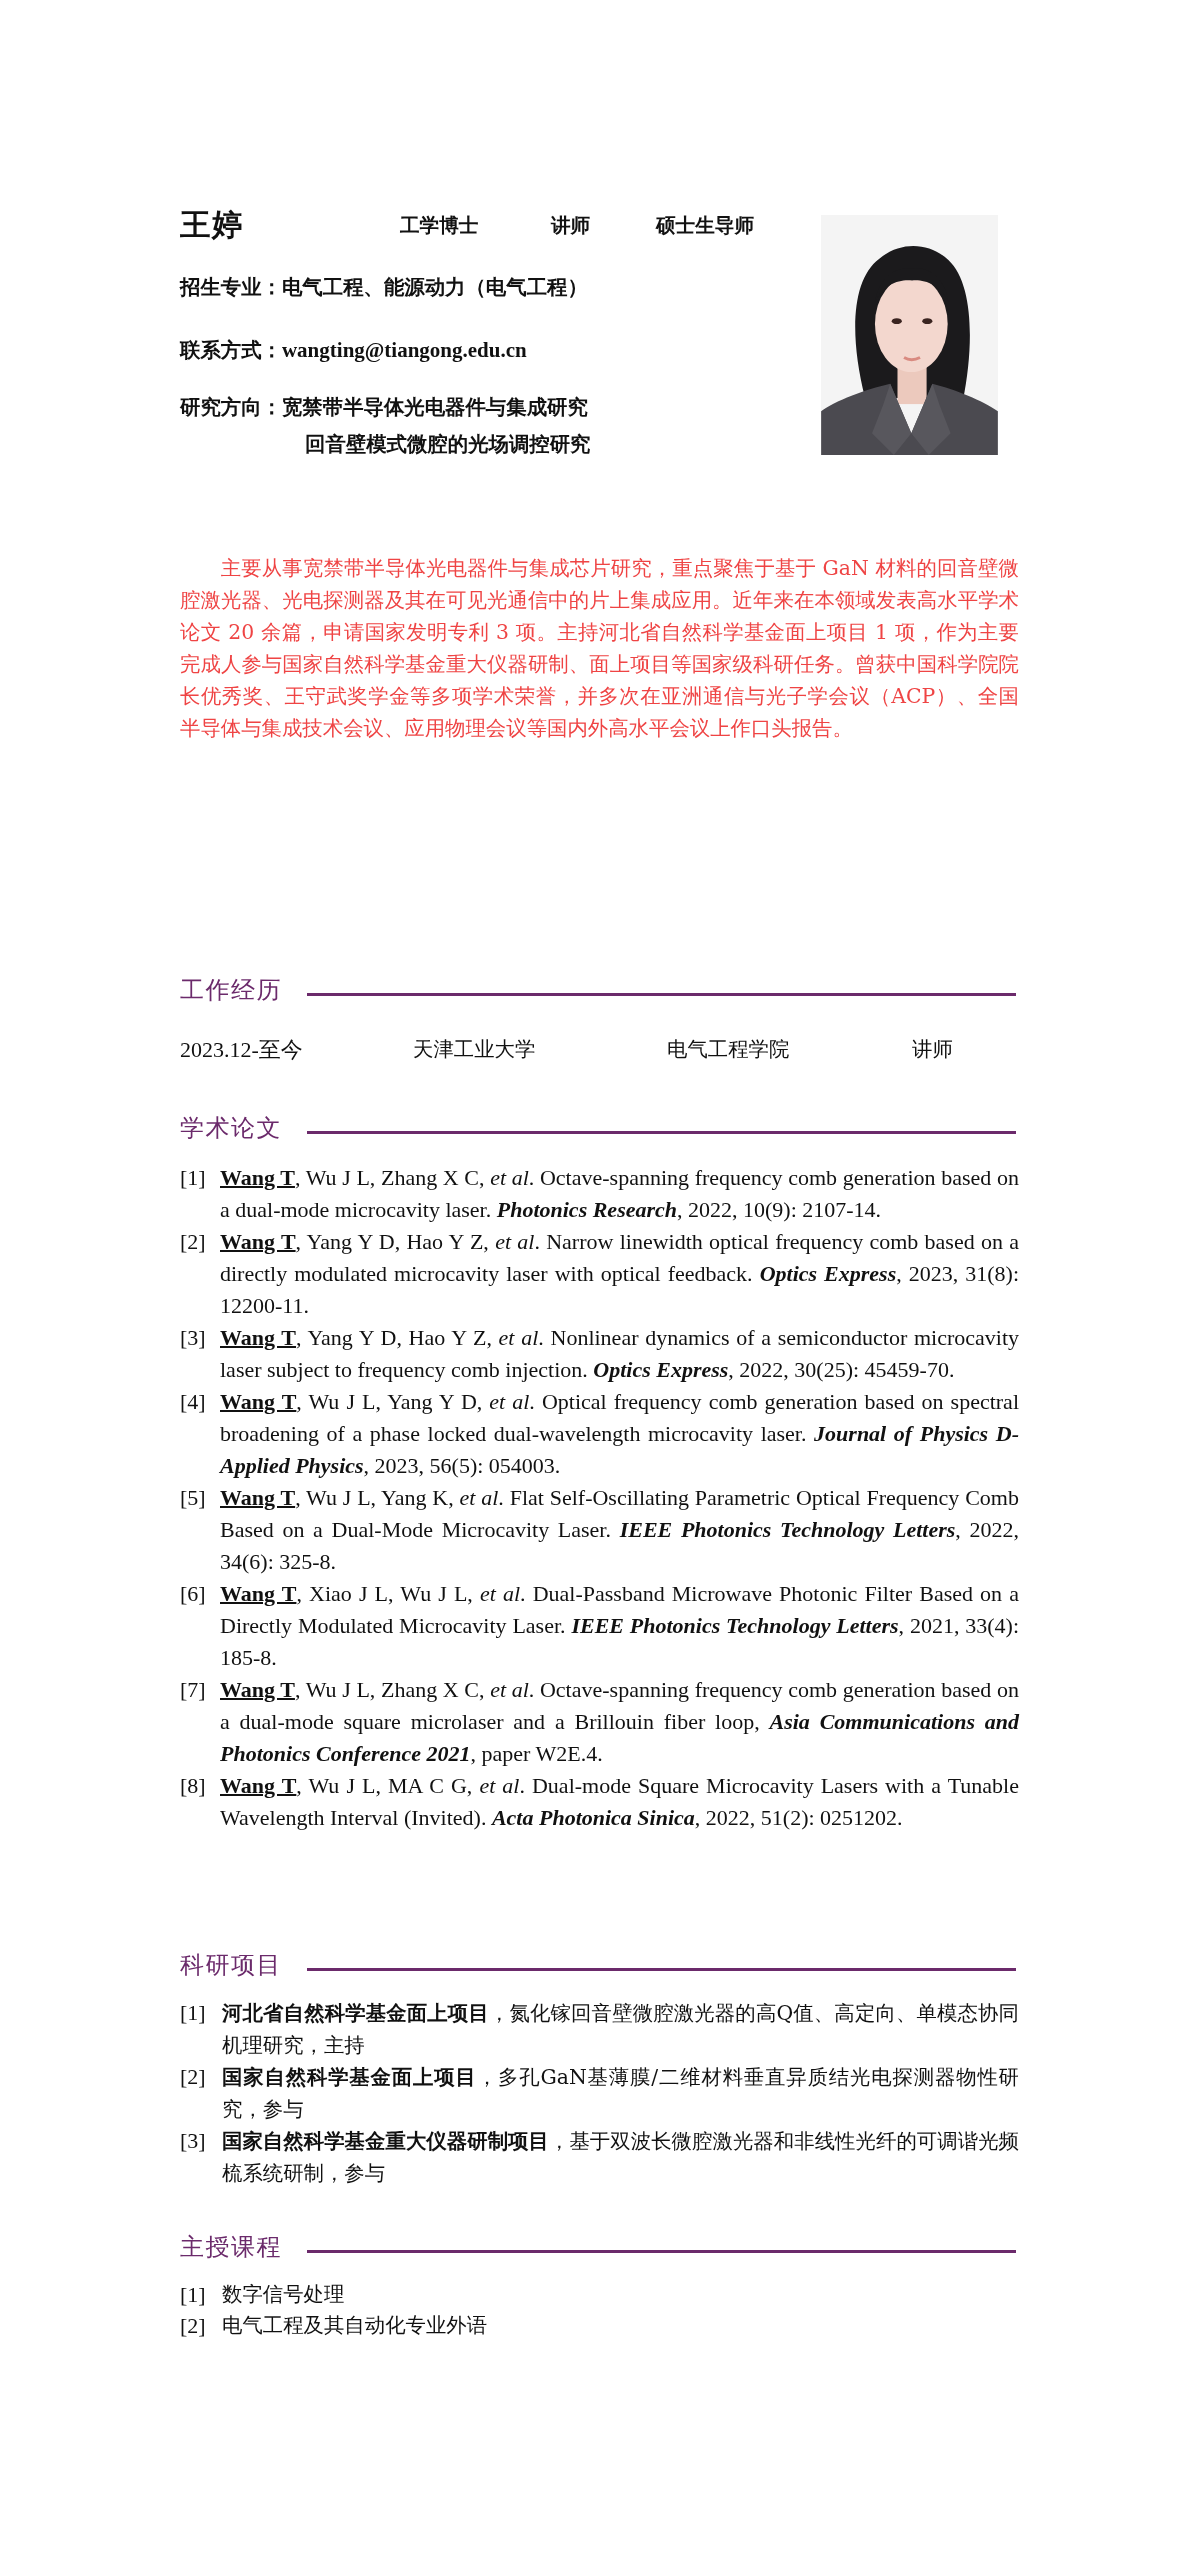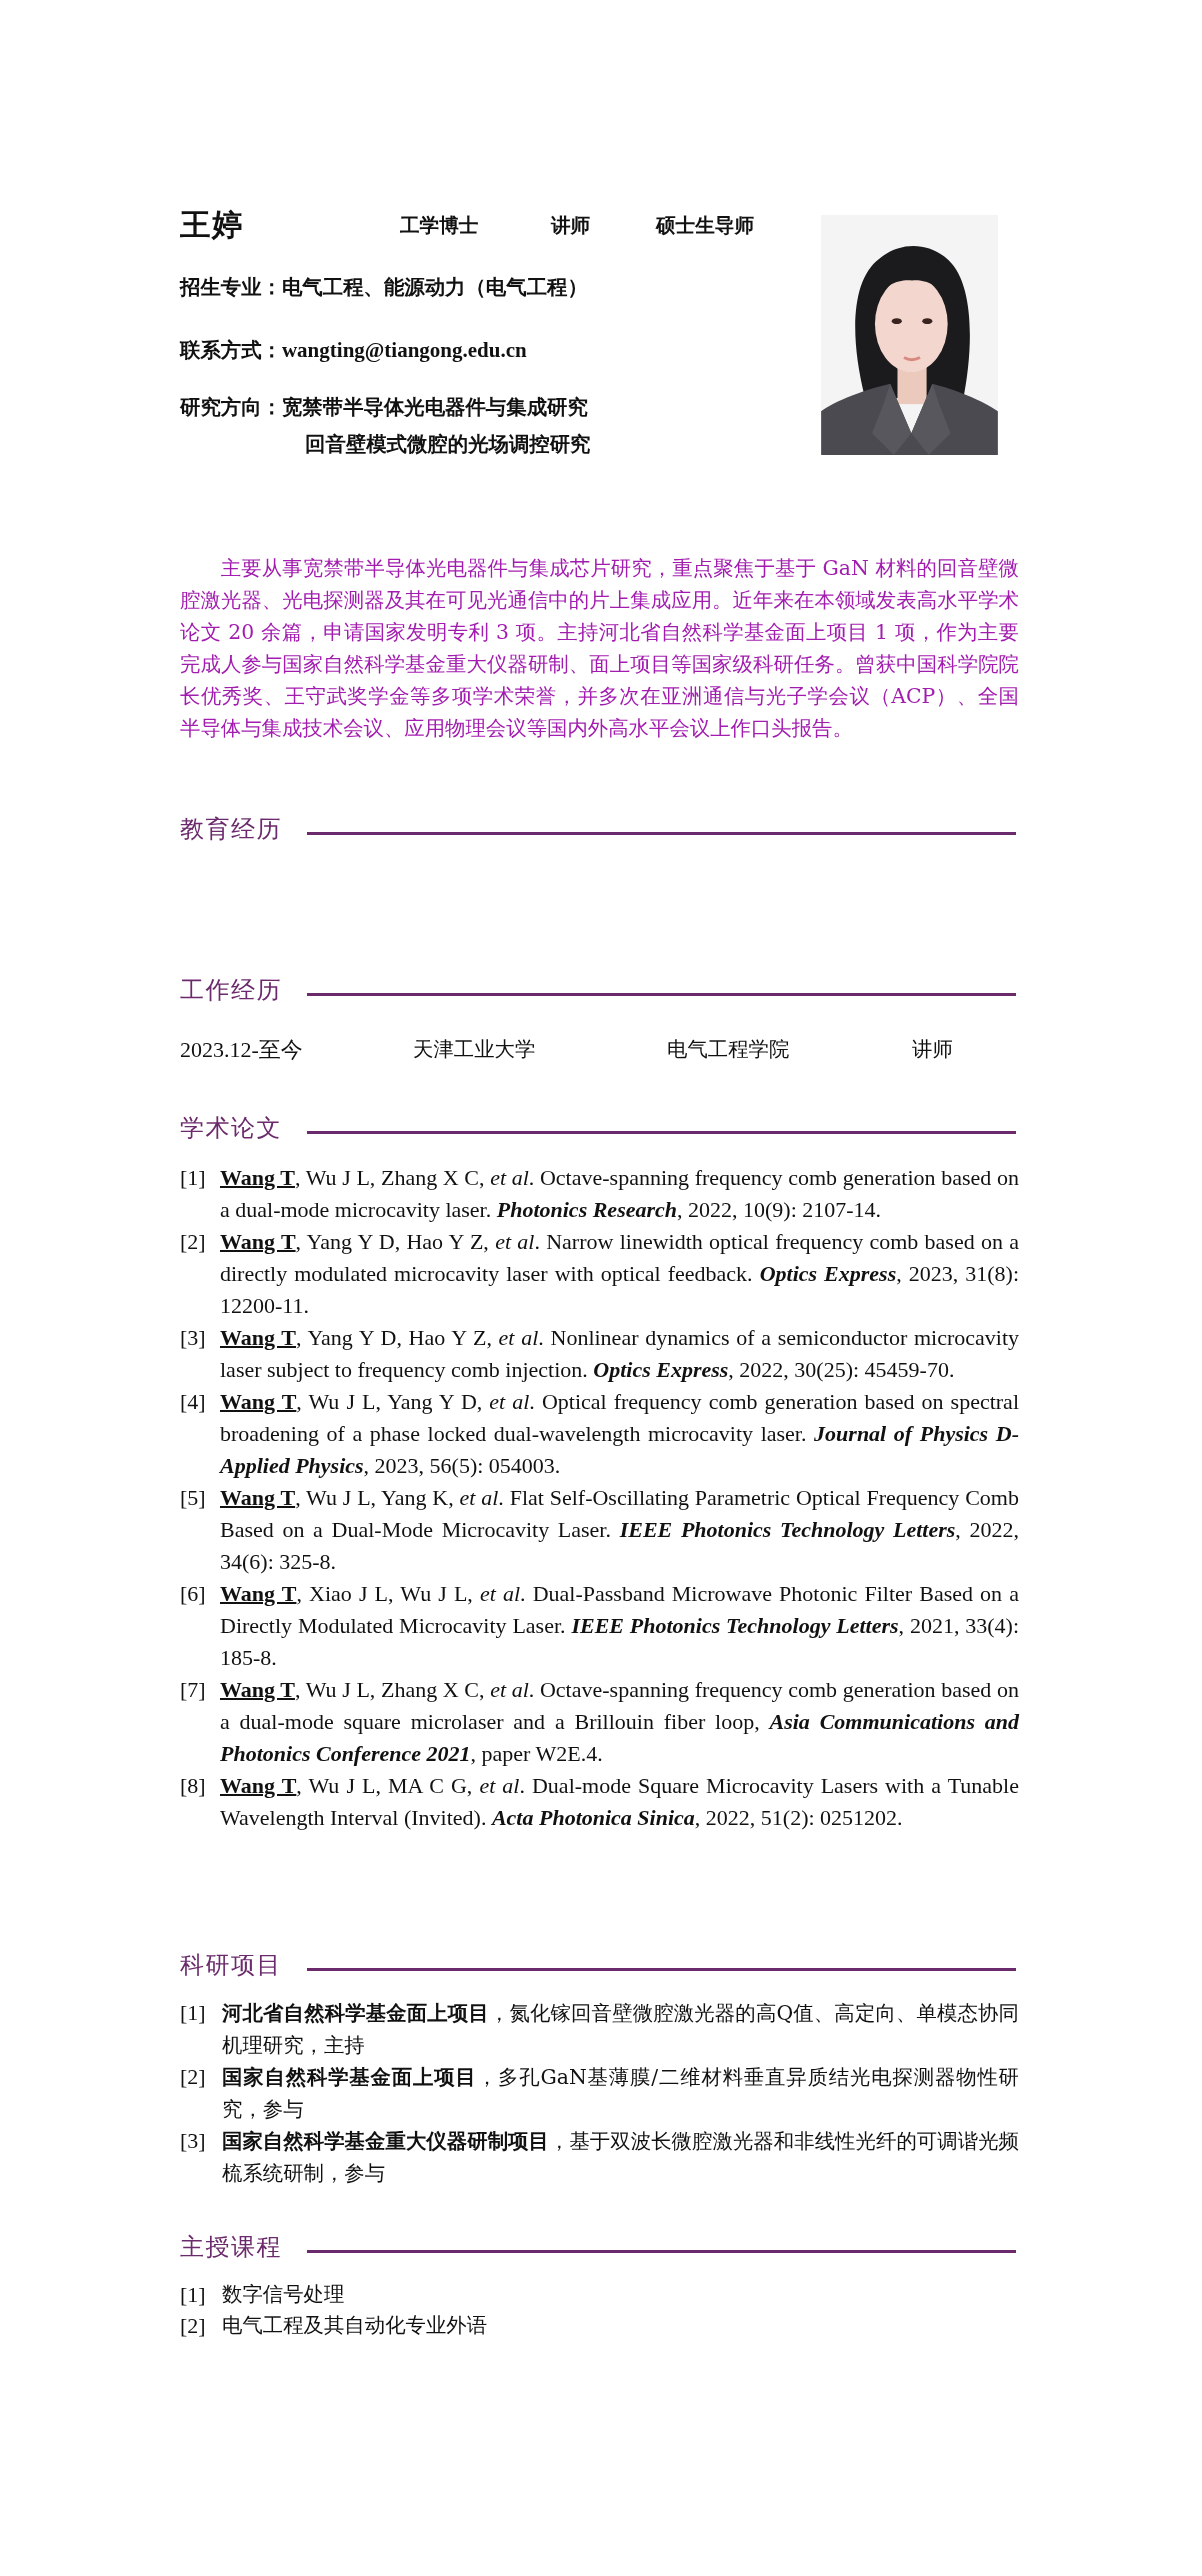--- a/index.html
+++ b/index.html
@@ -23,21 +23,21 @@
 
   
   .section-head { position: absolute; left: 180px; width: 836px; height: 36px; }
   .section-head .label { position: absolute; left: 0; top: 0; font-size: 24px; color: #6b2a6b;
                          font-family: "DejaVu Serif", serif; letter-spacing: 1.5px; }
   .section-head .rule { position: absolute; left: 127px; right: 0; top: 19px; height: 2.9px;
                         background: #6b2a6b; }
 
   .summary { position: absolute; left: 180px; width: 839px; top: 552px; font-size: 20.4px;
              line-height: 32px; text-align: justify; font-family: "DejaVu Serif", serif;
-             text-indent: 2em; color: #a21caf; }
+             text-indent: 2em; color: #ef4444; }
 
   .edu-row, .work-row { position: absolute; left: 180px; width: 839px; height: 29px;
                         font-size: 20.4px; font-family: "DejaVu Serif", serif; }
   .edu-row span, .work-row span { position: absolute; top: 0; white-space: nowrap; }
   .date { font-family: "Liberation Serif", serif; font-size: 22px; }
 
   .papers { position: absolute; left: 180px; width: 839px; top: 1162px; }
   .paper { position: relative; padding-left: 40px; font-size: 22px; line-height: 32px;
            text-align: justify; font-family: "Liberation Serif", serif; }
   .paper .num { position: absolute; left: 0; top: 0; }
@@ -91,24 +91,20 @@
       <path d="M114 196 Q124 202 136 196" stroke="#d98a80" stroke-width="4" fill="none"></path>
 
       <path d="M0 330 L0 270 C20 255 60 240 95 232 L124 300 L153 232 C185 240 222 255 243 270 L243 330 Z" fill="#4b4a50"></path>
       <path d="M95 232 L124 300 L100 330 L70 300 L85 262 Z" fill="#58575d"></path>
       <path d="M153 232 L124 300 L148 330 L178 300 L163 262 Z" fill="#58575d"></path>
     </svg>
   </div>
 
   <div class="summary">主要从事宽禁带半导体光电器件与集成芯片研究，重点聚焦于基于 GaN 材料的回音壁微腔激光器、光电探测器及其在可见光通信中的片上集成应用。近年来在本领域发表高水平学术论文 20 余篇，申请国家发明专利 3 项。主持河北省自然科学基金面上项目 1 项，作为主要完成人参与国家自然科学基金重大仪器研制、面上项目等国家级科研任务。曾获中国科学院院长优秀奖、王守武奖学金等多项学术荣誉，并多次在亚洲通信与光子学会议（ACP）、全国半导体与集成技术会议、应用物理会议等国内外高水平会议上作口头报告。</div>
 
-  <div class="section-head" style="top:813px">
-    <span class="label">教育经历</span>
-    <div class="rule"></div>
-  </div>
 
   <div class="section-head" style="top:974px">
     <span class="label">工作经历</span>
     <div class="rule"></div>
   </div>
   <div class="work-row" style="top:1035px">
     <span class="date" style="left:0">2023.12-至今</span>
     <span style="left:233px">天津工业大学</span>
     <span style="left:487px">电气工程学院</span>
     <span style="left:732px">讲师</span>

